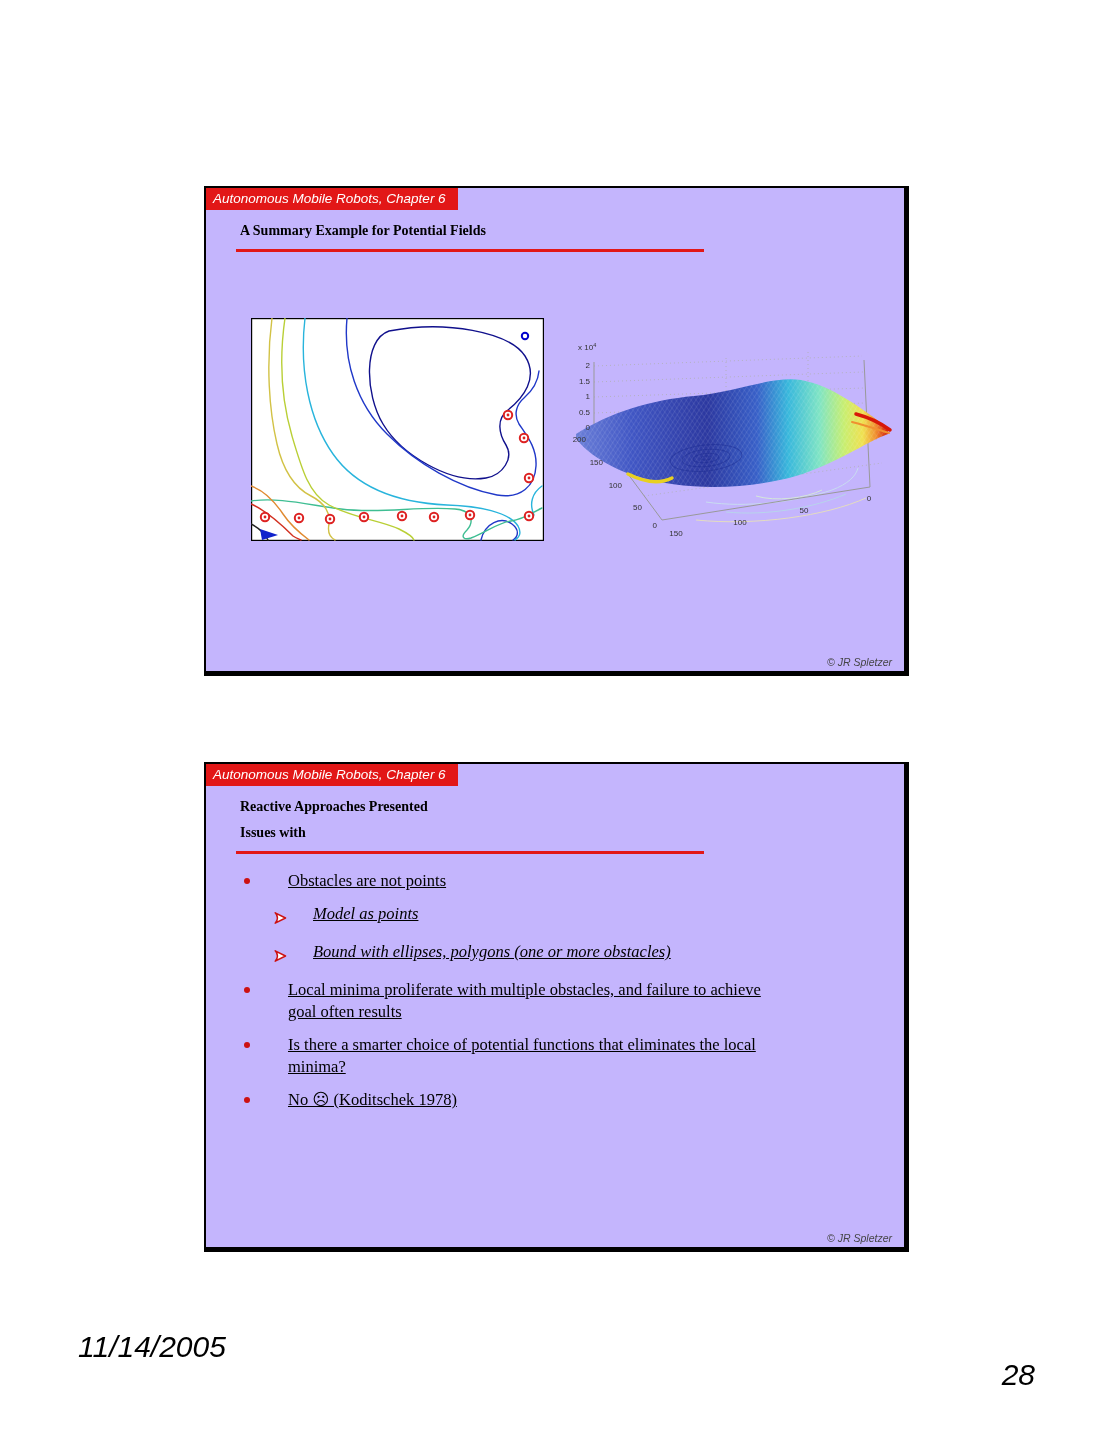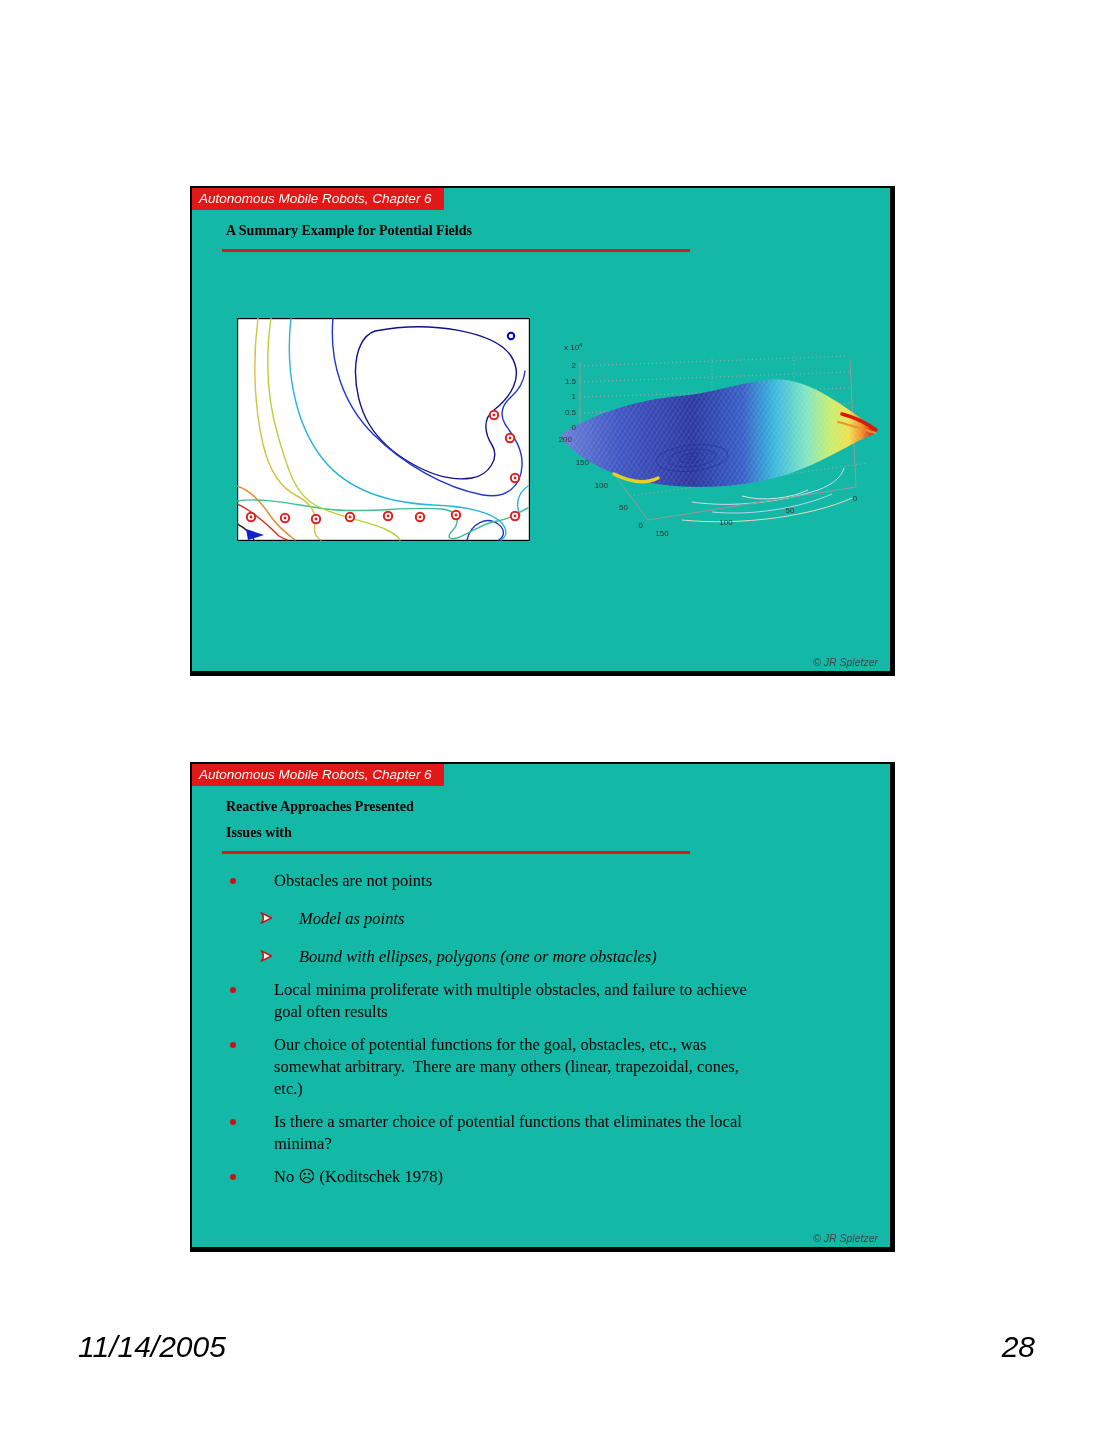--- a/index.html
+++ b/index.html
@@ -1,20 +1,20 @@
 <!DOCTYPE html>
 <html><head>
 <meta charset="utf-8">
 <style>
   html,body{margin:0;padding:0;background:#ffffff;}
   .page{position:relative;width:1113px;height:1440px;background:#fff;overflow:hidden;
         font-family:"Liberation Serif",serif;}
 
   
-  .slide{position:absolute;left:190px;width:698px;height:483px;background:#14b8a6;
+  .slide{position:absolute;left:204px;width:698px;height:483px;background:#c4b5fd;
          border:2px solid #000;border-right-width:5px;border-bottom-width:5px;}
   .slide1{top:186px;}
   .slide2{top:762px;}
 
   .badge{position:absolute;top:0;left:0;background:#e21717;color:#fff;
          font:italic 13.5px "Liberation Sans",sans-serif;
          padding:3px 12px 4px 7px;white-space:nowrap;}
 
   .title{margin:30px 0 0 34px;font-weight:bold;font-size:14px;line-height:26px;color:#000;}
   .title .tline{display:block;}
@@ -23,34 +23,34 @@
   .credit{position:absolute;right:12px;bottom:3px;color:#444;
           font:italic 10.5px "Liberation Sans",sans-serif;}
 
   
   .fig-contour{position:absolute;left:45px;top:130px;width:293px;height:223px;}
   .fig-surface{position:absolute;left:350px;top:118px;width:348px;height:240px;}
   figure{margin:0;padding:0;}
   .axis-label{font-family:"Liberation Sans",sans-serif;font-size:8px;fill:#333;}
 
   
-  .bullets{position:absolute;left:38px;top:106px;width:620px;}
+  .bullets{position:absolute;left:38px;top:106px;width:620px;text-decoration:underline;}
   .bullet{display:flex;align-items:flex-start;margin-bottom:11px;
           font-size:16.5px;line-height:22px;color:#000;}
   .bullet .text{white-space:pre-wrap;max-width:560px;}
   .bullet.level1 .marker{flex:0 0 44px;padding-top:8px;}
   .bullet.level1 .marker .dot{display:block;width:6px;height:6px;border-radius:50%;background:#cc1111;}
-  .bullet.level2{margin-left:30px;font-style:italic;align-items:flex-end;}
+  .bullet.level2{margin-left:30px;font-style:italic;}
   .bullet.level2 .marker{flex:0 0 39px;padding-top:5px;}
 
   
   .footer-date,.footer-page{position:absolute;top:1330px;color:#000;
         font:italic 30px "Liberation Sans",sans-serif;text-align:center;}
   .footer-date{left:78px;}
-  .footer-page{right:78px;}
+  .footer-page{right:78px;margin-top:28px;}
 </style>
 </head>
 <body>
 
 <div class="page">
 
   <section class="slide slide1">
     <div class="badge">Autonomous Mobile Robots, Chapter 6</div>
     <h1 class="title">
       <span class="tline">A Summary Example for Potential Fields</span>
@@ -236,28 +236,20 @@
           <span class="marker">
             <span class="dot"></span>
           </span>
           <span class="text">Local minima proliferate with multiple obstacles, and failure to achieve
 goal often results</span>
         </div>
         <div class="bullet level1">
           <span class="marker">
             <span class="dot"></span>
           </span>
-          <span class="text">Our choice of potential functions for the goal, obstacles, etc., was
-somewhat arbitrary.  There are many others (linear, trapezoidal, cones,
-etc.)</span>
-        </div>
-        <div class="bullet level1">
-          <span class="marker">
-            <span class="dot"></span>
-          </span>
           <span class="text">Is there a smarter choice of potential functions that eliminates the local
 minima?</span>
         </div>
         <div class="bullet level1">
           <span class="marker">
             <span class="dot"></span>
           </span>
           <span class="text">No ☹ (Koditschek 1978)</span>
         </div>
       </div>

